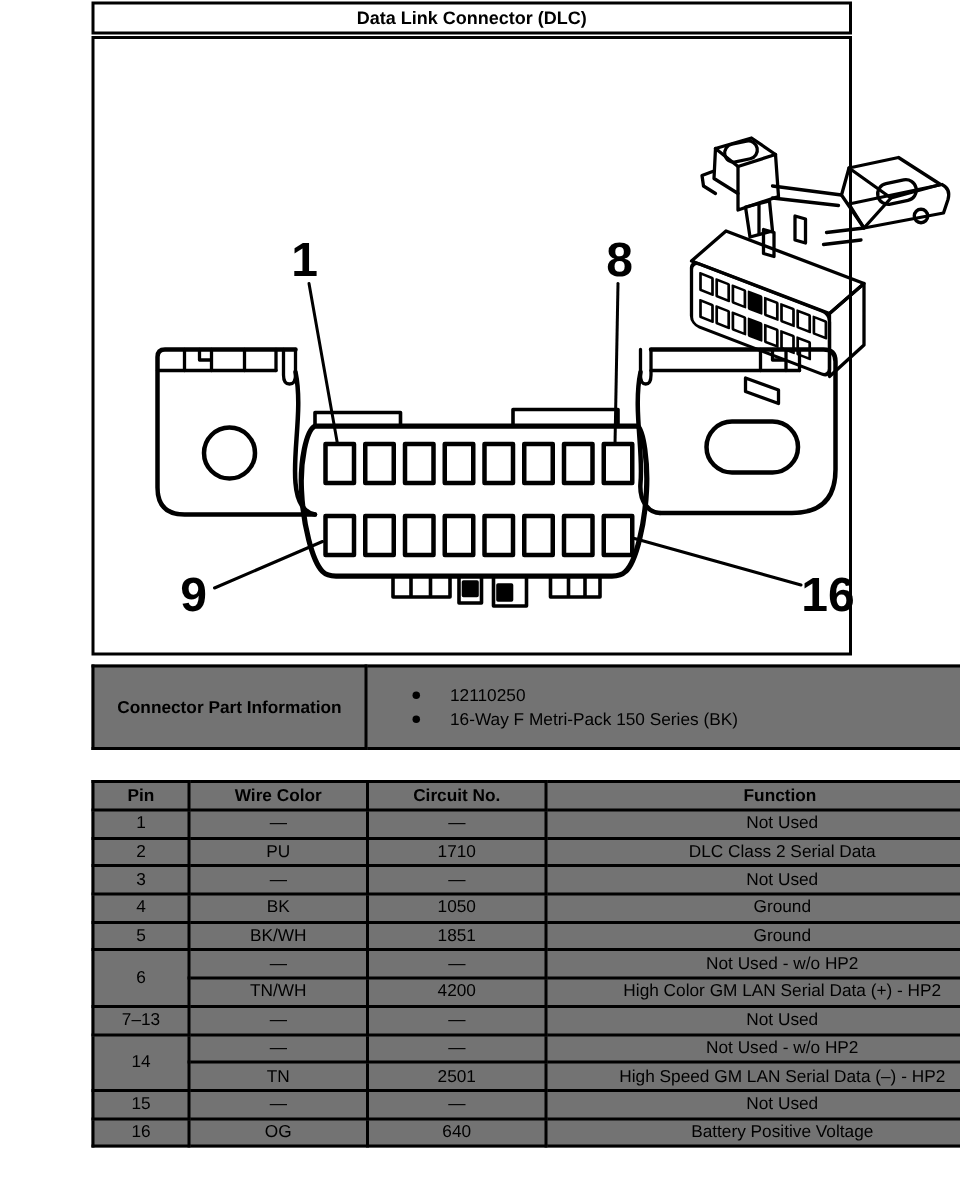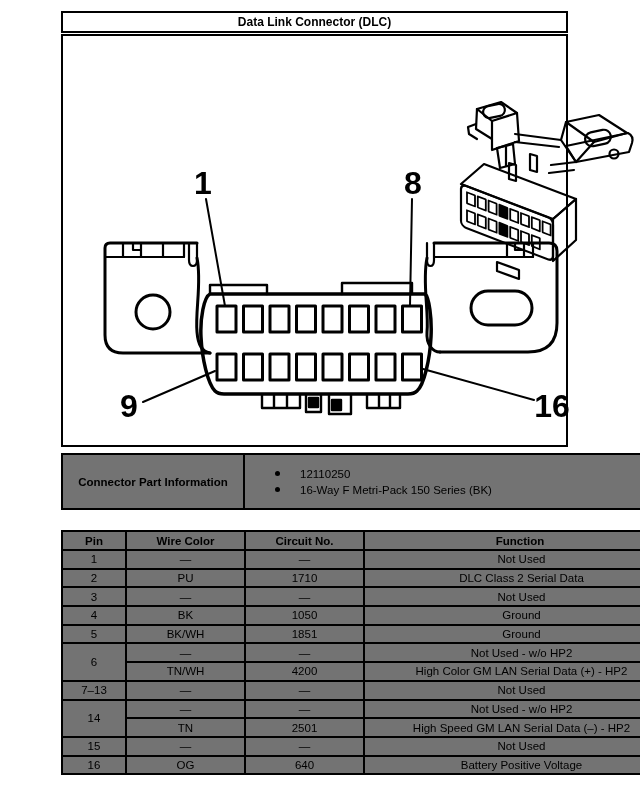--- a/index.html
+++ b/index.html
@@ -1,17 +1,17 @@
 <!DOCTYPE html>
 <html><head>
 <meta charset="utf-8">
 <style>
   html,body{margin:0;padding:0;}
   body{width:640px;height:790px;background:#fff;font-family:"Liberation Sans",sans-serif;color:#000;position:relative;}
-  .wrap{position:absolute;left:13px;top:11px;width:507px;padding-left:48px;}
+  .wrap{position:absolute;left:13px;top:1px;width:507px;padding-left:48px;}
   .title-bar{box-sizing:border-box;border:2px solid #000;height:22px;display:flex;align-items:center;justify-content:center;
     font-size:12px;font-weight:700;background:#fff;}
   .diagram-box{box-sizing:border-box;border:2px solid #000;height:413px;margin-top:1px;background:#fff;}
   .diagram-box svg{display:block;width:610px;height:409px;}
   svg .ln{fill:none;stroke:#000;stroke-linecap:round;stroke-linejoin:round;}
   svg text{font-family:"Liberation Sans",sans-serif;font-weight:700;font-size:32px;fill:#000;text-anchor:middle;}
   table{border-collapse:collapse;table-layout:fixed;width:614px;background:#737373;}
   td,th{border:2px solid #000;font-size:11.5px;overflow:hidden;white-space:nowrap;}
   .info-table{margin-top:6px;}
   .info-table td{height:51px;vertical-align:middle;}

